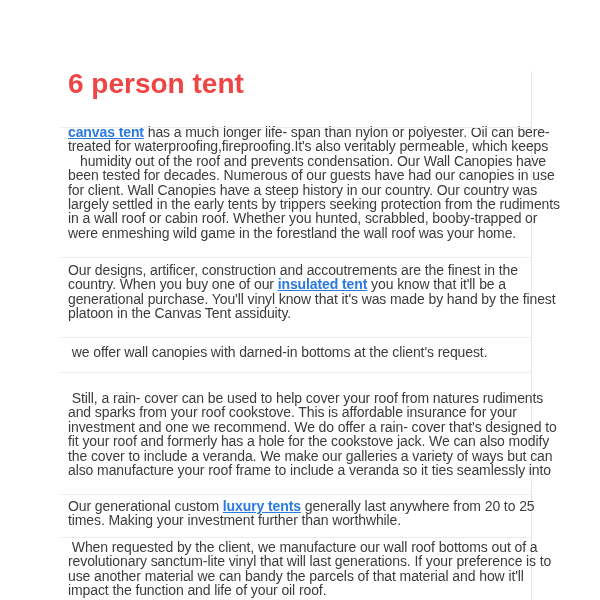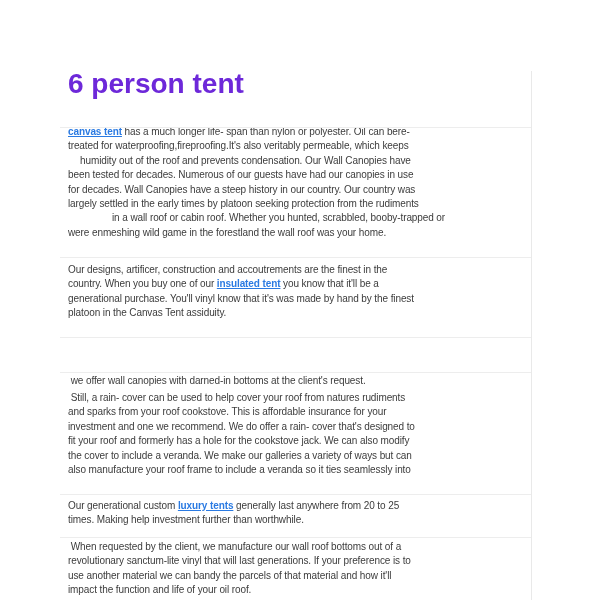--- a/index.html
+++ b/index.html
@@ -49,71 +49,71 @@
     position: absolute;
     inset: 0;
   }
   .para {
     position: absolute;
     left: 68px;
     width: 480px;
   }
   .line {
     white-space: pre;
-    font-size: 10px;
+    font-size: 14px;
     line-height: 14.4px;
     height: 14.4px;
     letter-spacing: -0.1px;
     color: #3c3c3c;
     overflow: visible;
   }
   .line .link {
     color: var(--link-color, #2a7ae2);
     font-weight: bold;
     text-decoration: underline;
     cursor: pointer;
   }
 </style>
 </head>
 <body>
 
 <div class="page" style="background: rgb(255, 255, 255);">
   <div class="vrule" style="left: 531px; top: 71px;"></div>
-  <h1 class="title" style="color: #6d28d9;">6 person tent</h1>
+  <h1 class="title" style="color: #ef4444;">6 person tent</h1>
   <div class="article-body">
       <div class="para" style="top: 125px;">
         <div class="line" style="color: rgb(60, 60, 60);"><span class="link">canvas tent</span><span> has a much longer life- span than nylon or polyester. Oil can bere-</span></div>
         <div class="line" style="color: rgb(60, 60, 60);"><span>treated for waterproofing,fireproofing.It's also veritably permeable, which keeps</span></div>
         <div class="line" style="color: rgb(60, 60, 60); padding-left: 12px;"><span>humidity out of the roof and prevents condensation. Our Wall Canopies have</span></div>
         <div class="line" style="color: rgb(60, 60, 60);"><span>been tested for decades. Numerous of our guests have had our canopies in use</span></div>
-        <div class="line" style="color: rgb(60, 60, 60);"><span>for decades. Wall Canopies have a steep history in our country. Our country was</span></div>
-        <div class="line" style="color: rgb(60, 60, 60);"><span>largely settled in the early times by platoon seeking protection from the rudiments</span></div>
-        <div class="line" style="color: rgb(60, 60, 60); margin-left: 44px;"><span>in a wall roof or cabin roof. Whether you hunted, scrabbled, booby-trapped or</span></div>
+        <div class="line" style="color: rgb(60, 60, 60);"><span>for client. Wall Canopies have a steep history in our country. Our country was</span></div>
+        <div class="line" style="color: rgb(60, 60, 60);"><span>largely settled in the early tents by trippers seeking protection from the rudiments</span></div>
+        <div class="line" style="color: rgb(60, 60, 60);"><span>in a wall roof or cabin roof. Whether you hunted, scrabbled, booby-trapped or</span></div>
         <div class="line" style="color: rgb(60, 60, 60);"><span>were enmeshing wild game in the forestland the wall roof was your home.</span></div>
       </div>
       <div class="para" style="top: 263px;">
         <div class="line" style="color: rgb(60, 60, 60);"><span>Our designs, artificer, construction and accoutrements are the finest in the</span></div>
         <div class="line" style="color: rgb(60, 60, 60);"><span>country. When you buy one of our </span><span class="link">insulated tent</span><span> you know that it'll be a</span></div>
         <div class="line" style="color: rgb(60, 60, 60);"><span>generational purchase. You'll vinyl know that it's was made by hand by the finest</span></div>
         <div class="line" style="color: rgb(60, 60, 60);"><span>platoon in the Canvas Tent assiduity.</span></div>
       </div>
       <div class="para" style="top: 345px;">
-        <div class="line" style="color: rgb(60, 60, 60); margin-top: 29px;"><span> we offer wall canopies with darned-in bottoms at the client's request.</span></div>
+        <div class="line" style="color: rgb(60, 60, 60);"><span> we offer wall canopies with darned-in bottoms at the client's request.</span></div>
       </div>
       <div class="para" style="top: 391px;">
         <div class="line" style="color: rgb(60, 60, 60);"><span> Still, a rain- cover can be used to help cover your roof from natures rudiments</span></div>
         <div class="line" style="color: rgb(60, 60, 60);"><span>and sparks from your roof cookstove. This is affordable insurance for your</span></div>
         <div class="line" style="color: rgb(60, 60, 60);"><span>investment and one we recommend. We do offer a rain- cover that's designed to</span></div>
         <div class="line" style="color: rgb(60, 60, 60);"><span>fit your roof and formerly has a hole for the cookstove jack. We can also modify</span></div>
         <div class="line" style="color: rgb(60, 60, 60);"><span>the cover to include a veranda. We make our galleries a variety of ways but can</span></div>
         <div class="line" style="color: rgb(60, 60, 60);"><span>also manufacture your roof frame to include a veranda so it ties seamlessly into</span></div>
       </div>
       <div class="para" style="top: 499px;">
         <div class="line" style="color: rgb(60, 60, 60);"><span>Our generational custom </span><span class="link">luxury tents</span><span> generally last anywhere from 20 to 25</span></div>
-        <div class="line" style="color: rgb(60, 60, 60);"><span>times. Making help investment further than worthwhile.</span></div>
+        <div class="line" style="color: rgb(60, 60, 60);"><span>times. Making your investment further than worthwhile.</span></div>
       </div>
       <div class="para" style="top: 540px;">
         <div class="line" style="color: rgb(60, 60, 60);"><span> When requested by the client, we manufacture our wall roof bottoms out of a</span></div>
         <div class="line" style="color: rgb(60, 60, 60);"><span>revolutionary sanctum-lite vinyl that will last generations. If your preference is to</span></div>
         <div class="line" style="color: rgb(60, 60, 60);"><span>use another material we can bandy the parcels of that material and how it'll</span></div>
         <div class="line" style="color: rgb(60, 60, 60);"><span>impact the function and life of your oil roof.</span></div>
       </div>
       <div class="hrule" style="top: 127px; background: rgb(237, 237, 237);"></div>
       <div class="hrule" style="top: 257px; background: rgb(237, 237, 237);"></div>
       <div class="hrule" style="top: 337px; background: rgb(237, 237, 237);"></div>

